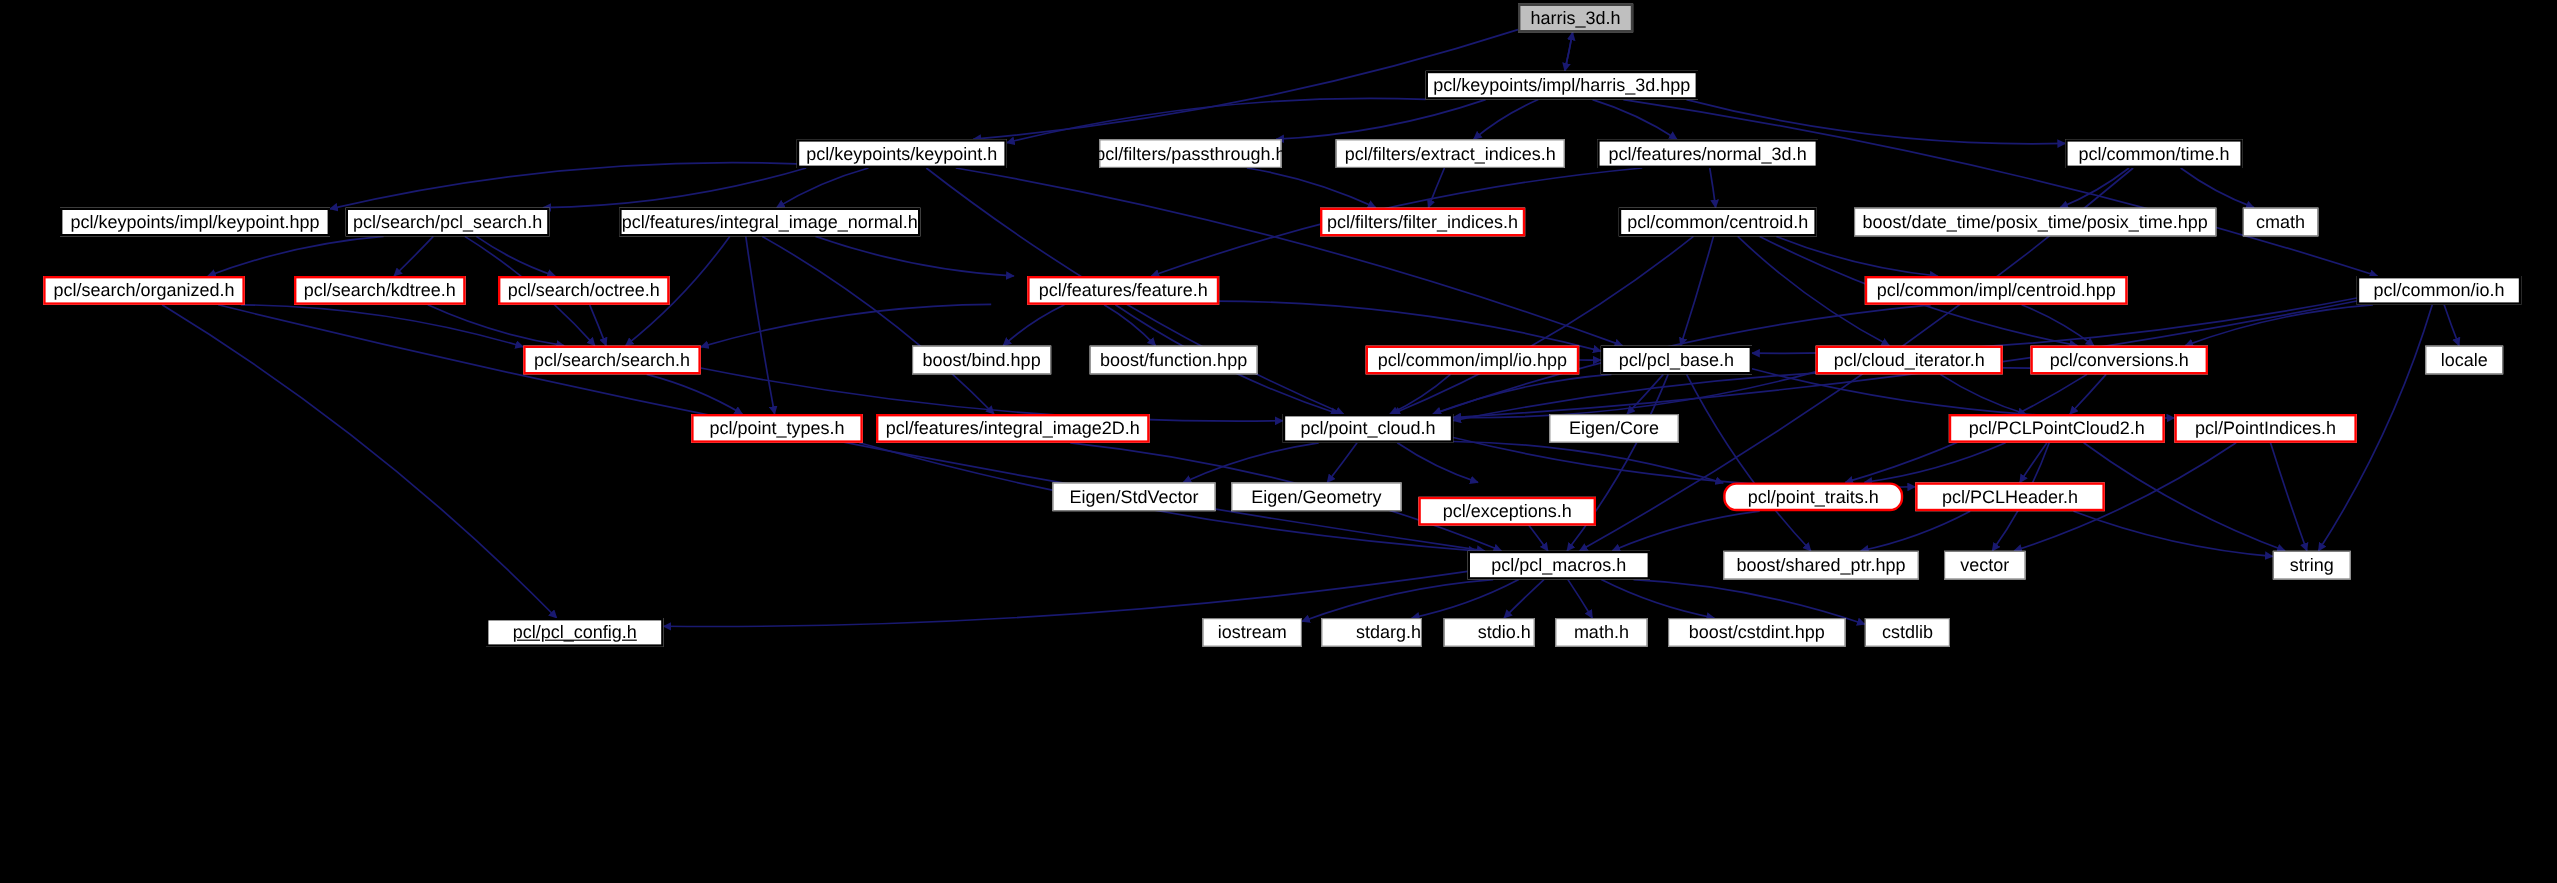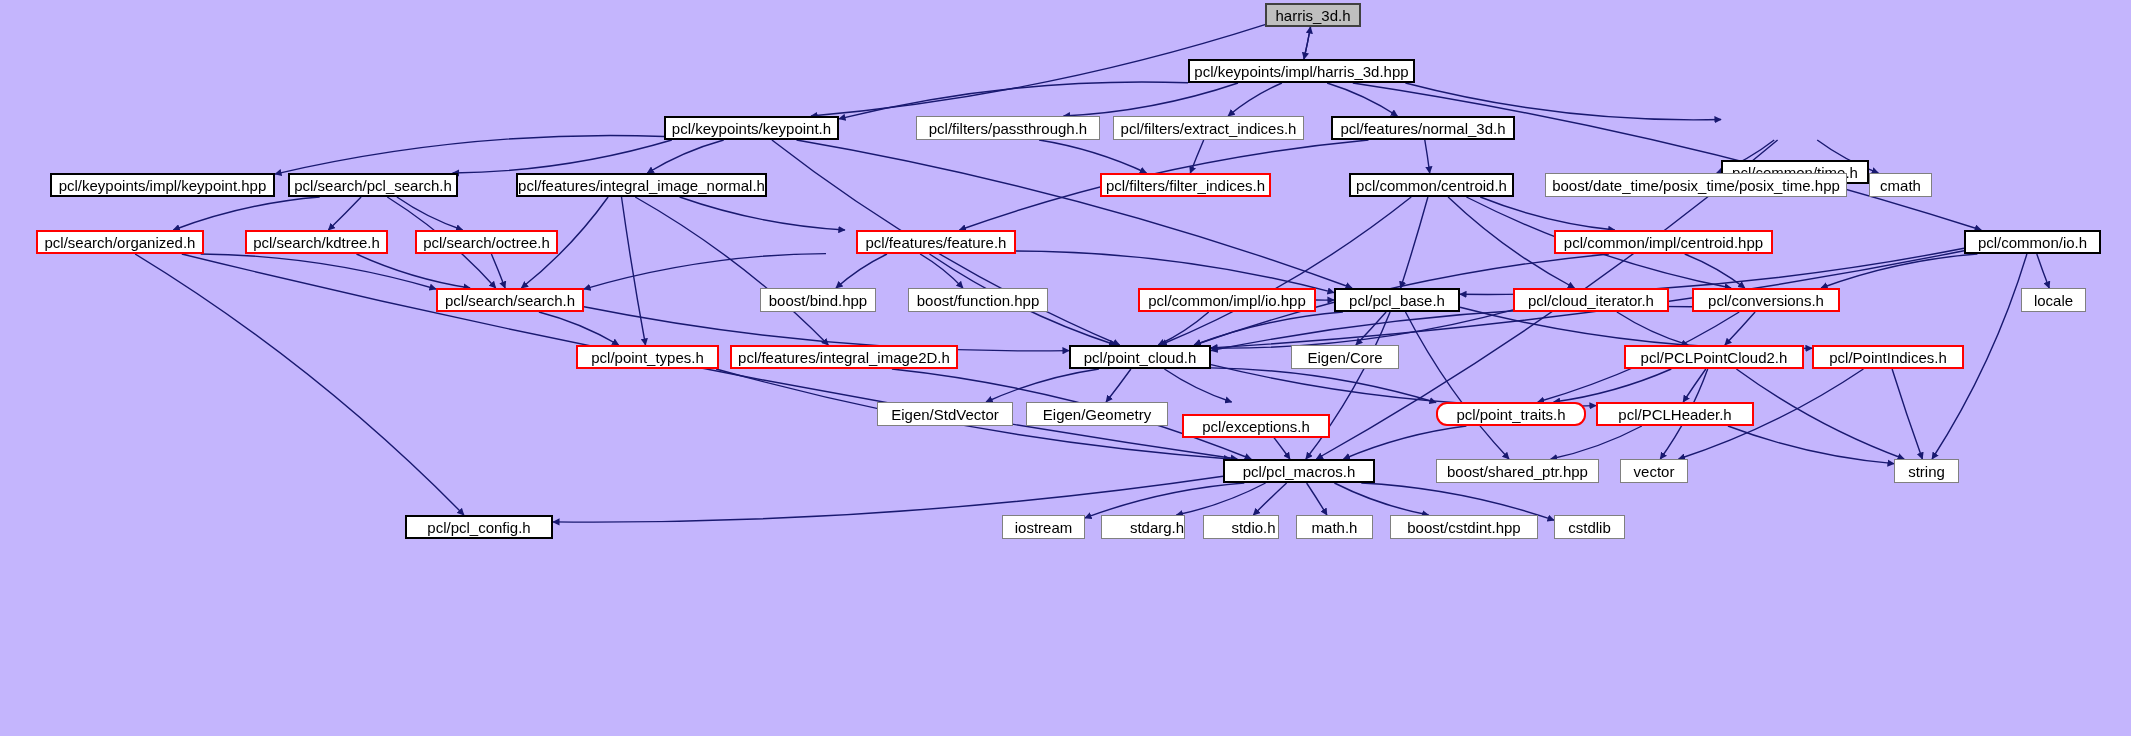--- a/index.html
+++ b/index.html
@@ -4,21 +4,21 @@
 <style>
   html, body {
     margin: 0;
     padding: 0;
     background: #ffffff;
   }
   #graph-root {
     position: relative;
     width: 2131px;
     height: 736px;
-    background: #c4b5fd;
+    background: #000000;
     font-family: "Liberation Sans", sans-serif;
     overflow: hidden;
   }
   svg#edges {
     position: absolute;
     left: 0;
     top: 0;
     width: 2131px;
     height: 736px;
   }
@@ -156,30 +156,30 @@
   <div id="node-layer">
       <div class="node root" style="left: 1265px; top: 3px; width: 96px; height: 24px;">
         <span class="node-label">harris_3d.h</span>
       </div>
       <div class="node dark" style="left: 1188px; top: 59px; width: 227px; height: 24px;">
         <span class="node-label">pcl/keypoints/impl/harris_3d.hpp</span>
       </div>
       <div class="node dark" style="left: 664px; top: 116px; width: 175px; height: 24px;">
         <span class="node-label">pcl/keypoints/keypoint.h</span>
       </div>
-      <div class="node plain" style="left: 916px; top: 116px; width: 184px; height: 24px; text-align: right;">
+      <div class="node plain" style="left: 916px; top: 116px; width: 152px; height: 24px; text-align: right;">
         <span class="node-label">pcl/filters/passthrough.h</span>
       </div>
       <div class="node plain" style="left: 1113px; top: 116px; width: 191px; height: 24px;">
         <span class="node-label">pcl/filters/extract_indices.h</span>
       </div>
       <div class="node dark" style="left: 1331px; top: 116px; width: 184px; height: 24px;">
         <span class="node-label">pcl/features/normal_3d.h</span>
       </div>
-      <div class="node dark" style="left: 1721px; top: 116px; width: 148px; height: 24px; margin-top: 44px;">
+      <div class="node dark" style="left: 1721px; top: 116px; width: 148px; height: 24px;">
         <span class="node-label">pcl/common/time.h</span>
       </div>
       <div class="node dark" style="left: 50px; top: 173px; width: 225px; height: 24px;">
         <span class="node-label">pcl/keypoints/impl/keypoint.hpp</span>
       </div>
       <div class="node dark" style="left: 288px; top: 173px; width: 170px; height: 24px;">
         <span class="node-label">pcl/search/pcl_search.h</span>
       </div>
       <div class="node dark" style="left: 516px; top: 173px; width: 251px; height: 24px;">
         <span class="node-label">pcl/features/integral_image_normal.h</span>
@@ -276,21 +276,21 @@
       </div>
       <div class="node plain" style="left: 1436px; top: 459px; width: 163px; height: 24px;">
         <span class="node-label">boost/shared_ptr.hpp</span>
       </div>
       <div class="node plain" style="left: 1620px; top: 459px; width: 68px; height: 24px;">
         <span class="node-label">vector</span>
       </div>
       <div class="node plain" style="left: 1894px; top: 459px; width: 65px; height: 24px;">
         <span class="node-label">string</span>
       </div>
-      <div class="node dark" style="left: 405px; top: 515px; width: 148px; height: 24px;">
+      <div class="node dark" style="left: 405px; top: 515px; width: 148px; height: 24px; text-decoration: underline;">
         <span class="node-label">pcl/pcl_config.h</span>
       </div>
       <div class="node plain" style="left: 1002px; top: 515px; width: 83px; height: 24px;">
         <span class="node-label">iostream</span>
       </div>
       <div class="node plain" style="left: 1101px; top: 515px; width: 84px; height: 24px; padding-left: 28px;">
         <span class="node-label">stdarg.h</span>
       </div>
       <div class="node plain" style="left: 1203px; top: 515px; width: 76px; height: 24px; padding-left: 25px;">
         <span class="node-label">stdio.h</span>

